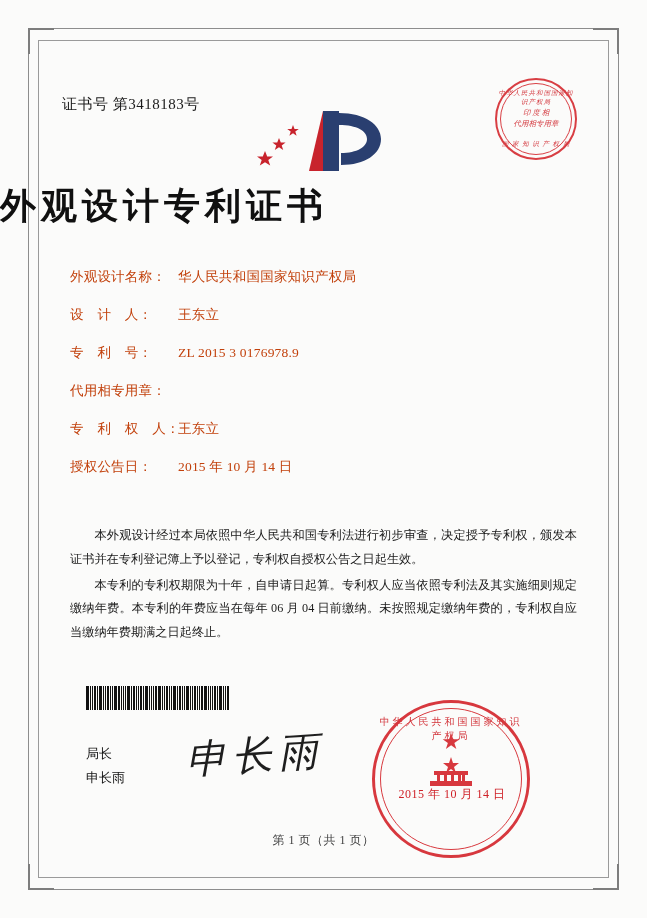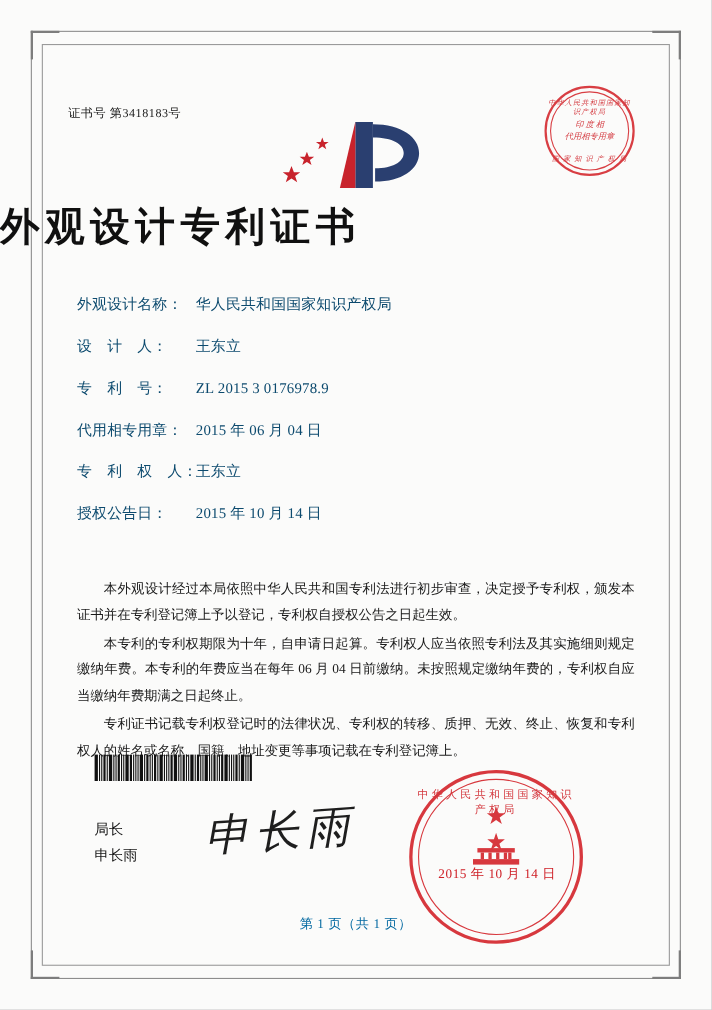--- a/index.html
+++ b/index.html
@@ -57,21 +57,21 @@
   .corner.bl::before { left: 0; bottom: 0; width: 26px; height: 2px; }
   .corner.bl::after  { left: 0; bottom: 0; width: 2px; height: 26px; }
   .corner.br::before { right: 0; bottom: 0; width: 26px; height: 2px; }
   .corner.br::after  { right: 0; bottom: 0; width: 2px; height: 26px; }
 
   
   .cert-no {
     position: absolute;
     left: 62px;
     top: 95px;
-    font-size: 11px;
+    font-size: 15px;
     color: #1a1a1a;
     letter-spacing: 0.5px;
   }
 
   
   .logo {
     position: absolute;
     left: 253px;
     top: 105px;
     width: 140px;
@@ -137,21 +137,21 @@
     position: absolute;
     left: 70px;
     top: 268px;
     right: 70px;
   }
   .field-row {
     display: flex;
     align-items: baseline;
     margin-bottom: 20px;
     font-size: 13.5px;
-    color: #0c4a6e;
+    color: #c2410c;
   }
   .field-label {
     width: 108px;
     flex: 0 0 108px;
     letter-spacing: 0.2px;
     white-space: nowrap;
   }
   .field-value {
     flex: 1;
     letter-spacing: 0.2px;
@@ -275,21 +275,21 @@
   }
 
   
   .footer {
     position: absolute;
     left: 0;
     right: 0;
     top: 832px;
     text-align: center;
     font-size: 12px;
-    color: #0369a1;
+    color: #404040;
     letter-spacing: 0.5px;
   }
 </style>
 </head>
 <body>
 
 <div class="page">
 
   <div class="frame-outer"></div>
   <div class="frame-inner"></div>
@@ -333,36 +333,34 @@
     <div class="field-row">
       <div class="field-label">设　计　人：</div>
       <div class="field-value">王东立</div>
     </div>
     <div class="field-row">
       <div class="field-label">专　利　号：</div>
       <div class="field-value">ZL 2015 3 0176978.9</div>
     </div>
     <div class="field-row">
       <div class="field-label">代用相专用章：</div>
-      <div class="field-value">2015 年 06 月 04 日</div>
     </div>
     <div class="field-row">
       <div class="field-label">专　利　权　人：</div>
       <div class="field-value">王东立</div>
     </div>
     <div class="field-row">
       <div class="field-label">授权公告日：</div>
       <div class="field-value">2015 年 10 月 14 日</div>
     </div>
   </div>
 
   <div class="paras">
     <p>本外观设计经过本局依照中华人民共和国专利法进行初步审查，决定授予专利权，颁发本证书并在专利登记簿上予以登记，专利权自授权公告之日起生效。</p>
     <p>本专利的专利权期限为十年，自申请日起算。专利权人应当依照专利法及其实施细则规定缴纳年费。本专利的年费应当在每年 06 月 04 日前缴纳。未按照规定缴纳年费的，专利权自应当缴纳年费期满之日起终止。</p>
-    <p>专利证书记载专利权登记时的法律状况、专利权的转移、质押、无效、终止、恢复和专利权人的姓名或名称、国籍、地址变更等事项记载在专利登记簿上。</p>
   </div>
 
   <div class="barcode" id="barcode"><span style="width:3px"></span><span style="width:1px"></span><span style="width:1px"></span><span style="width:2px"></span><span style="width:1px"></span><span style="width:3px"></span><span style="width:1px"></span><span style="width:1px"></span><span style="width:2px"></span><span style="width:1px"></span><span style="width:1px"></span><span style="width:3px"></span><span style="width:2px"></span><span style="width:1px"></span><span style="width:1px"></span><span style="width:1px"></span><span style="width:3px"></span><span style="width:1px"></span><span style="width:2px"></span><span style="width:1px"></span><span style="width:1px"></span><span style="width:2px"></span><span style="width:1px"></span><span style="width:3px"></span><span style="width:1px"></span><span style="width:1px"></span><span style="width:1px"></span><span style="width:2px"></span><span style="width:3px"></span><span style="width:1px"></span><span style="width:1px"></span><span style="width:2px"></span><span style="width:1px"></span><span style="width:1px"></span><span style="width:3px"></span><span style="width:1px"></span><span style="width:2px"></span><span style="width:1px"></span><span style="width:1px"></span><span style="width:3px"></span><span style="width:1px"></span><span style="width:1px"></span><span style="width:2px"></span><span style="width:1px"></span><span style="width:1px"></span><span style="width:2px"></span><span style="width:3px"></span><span style="width:1px"></span><span style="width:1px"></span><span style="width:1px"></span><span style="width:2px"></span><span style="width:1px"></span><span style="width:3px"></span><span style="width:1px"></span><span style="width:1px"></span><span style="width:2px"></span></div>
 
   <div class="sig-block">
     <div>局长</div>
     <div>申长雨</div>
   </div>
   <div class="sig-hand">申长雨</div>
 

